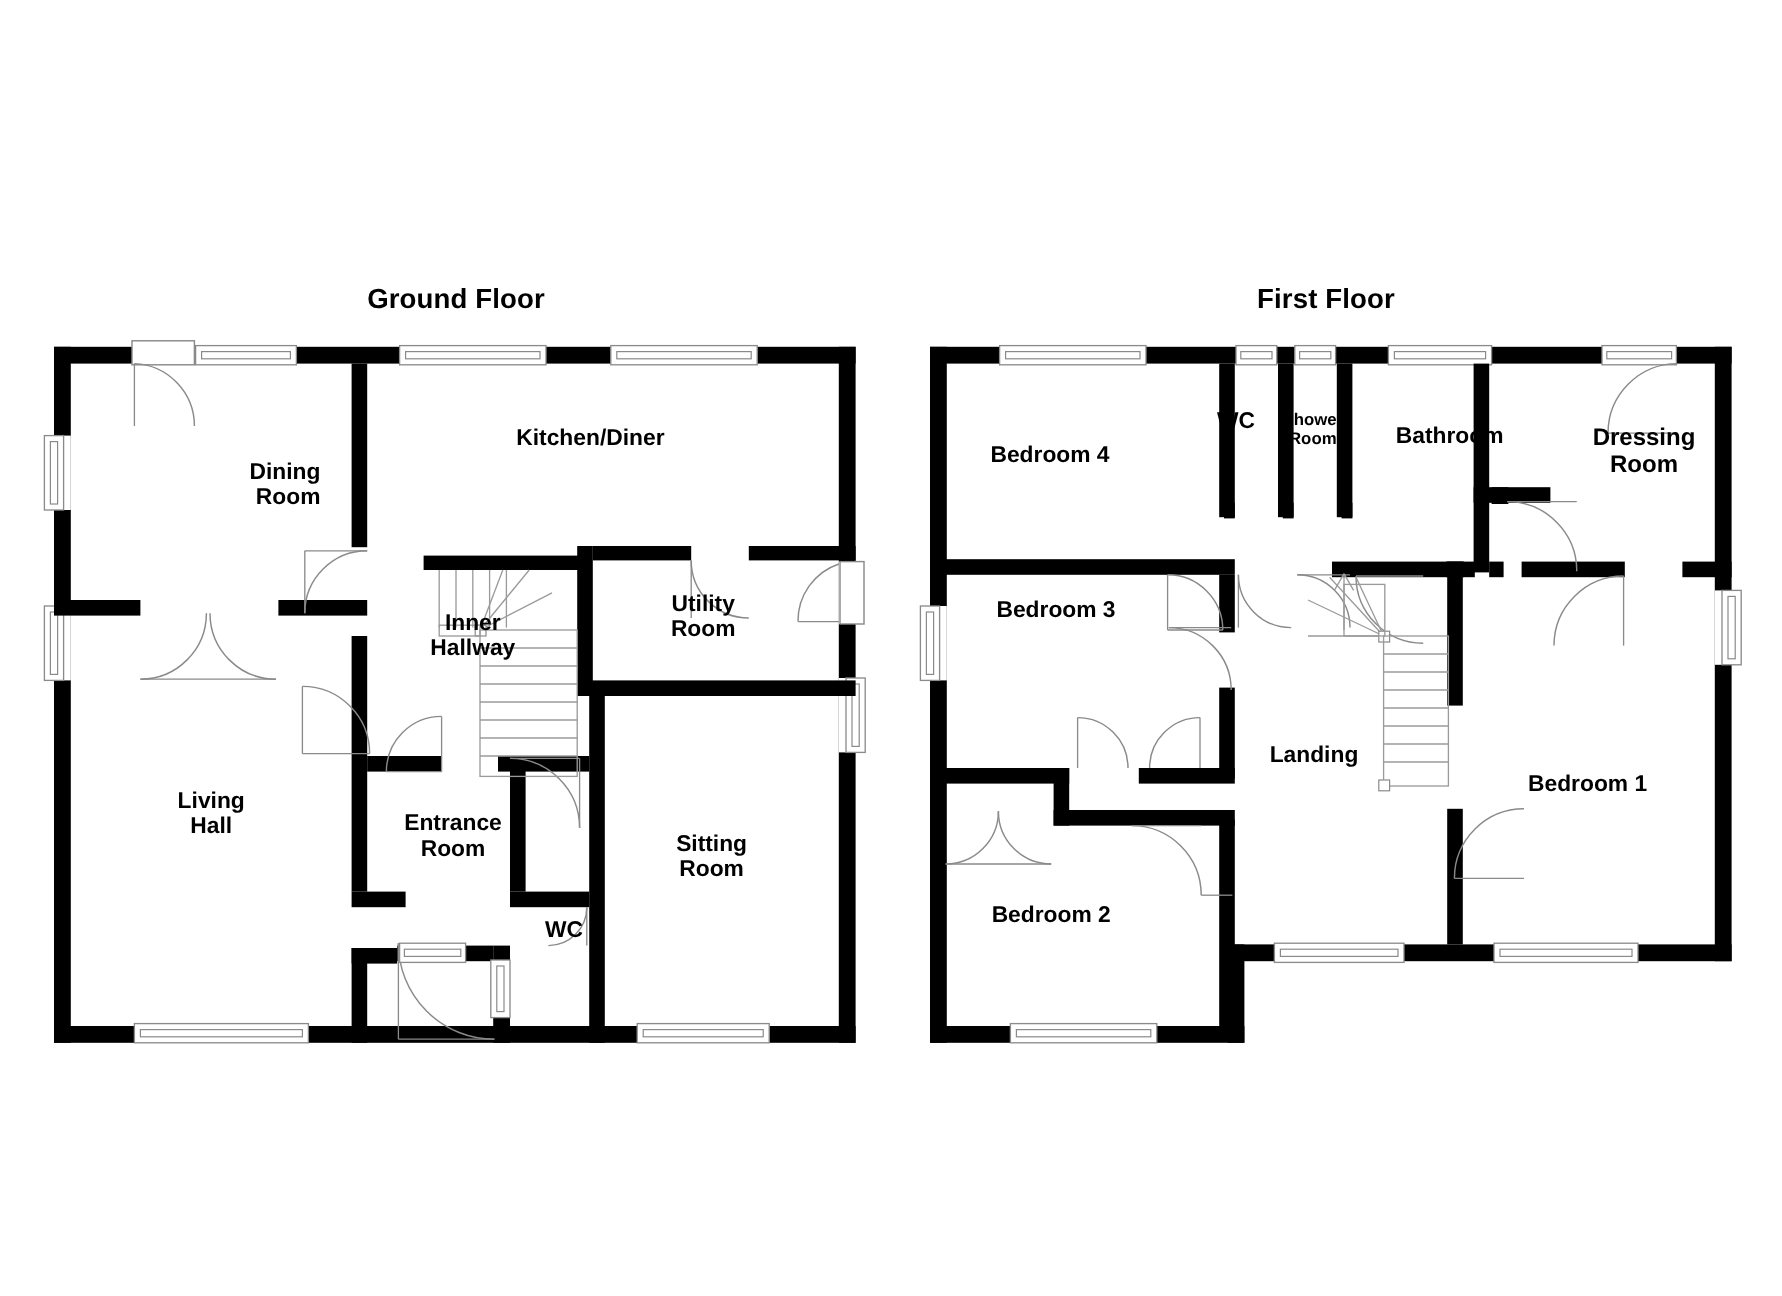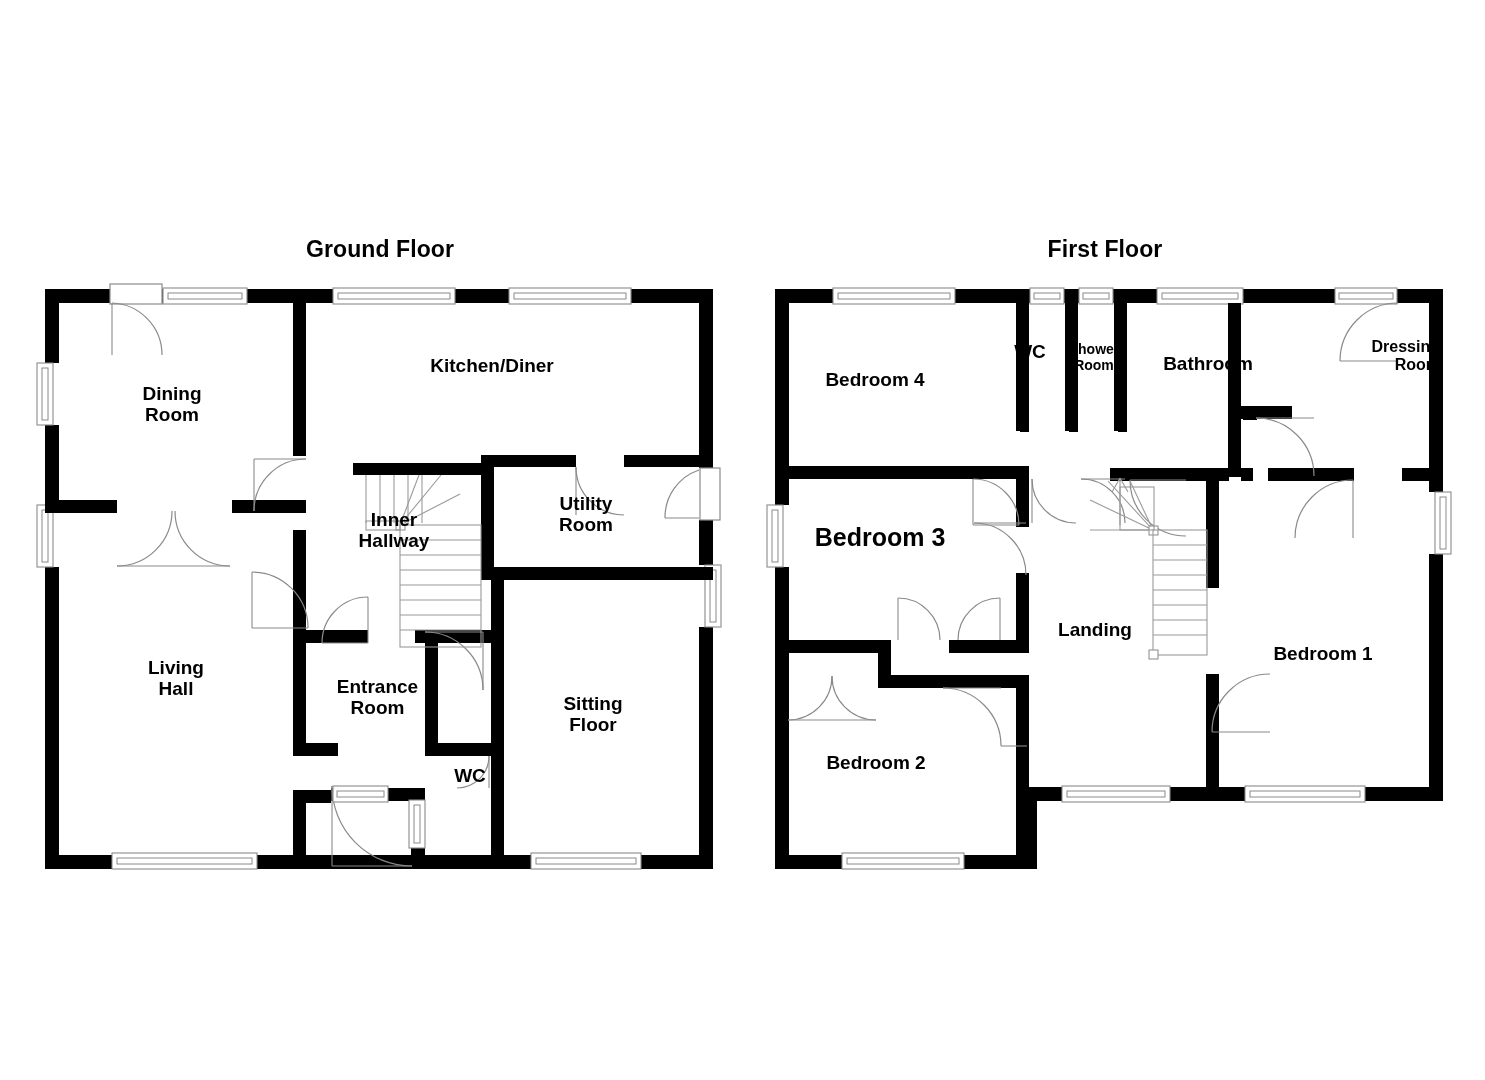--- a/index.html
+++ b/index.html
@@ -428,40 +428,40 @@
         <line class="stairline" x1="1153" y1="590" x2="1207" y2="590"></line>
         <line class="stairline" x1="1153" y1="605" x2="1207" y2="605"></line>
         <line class="stairline" x1="1153" y1="620" x2="1207" y2="620"></line>
         <line class="stairline" x1="1153" y1="635" x2="1207" y2="635"></line>
         <rect class="winbar" x="1149" y="650" width="9" height="9"></rect>
         <rect class="stairline" x="1120" y="487" width="34" height="43"></rect>
       </g>
     </g>
   </svg>
 
-  <div class="room-label" style="left:77px;  top:383px;  width:190px; font-size:19px;">Dining
+  <div class="room-label" style="left:77px;  top:383px;  width:190px; font-size:19px;text-align:right;">Dining
 Room</div>
   <div class="room-label" style="left:422px; top:355px; width:140px; font-size:19px;">Kitchen/Diner</div>
   <div class="room-label" style="left:334px; top:509px; width:120px; font-size:19px;">Inner
 Hallway</div>
   <div class="room-label" style="left:531px; top:493px; width:110px; font-size:19px;">Utility
 Room</div>
   <div class="room-label" style="left:86px;  top:657px; width:180px; font-size:19px;">Living
 Hall</div>
   <div class="room-label" style="left:305px; top:676px; width:145px; font-size:19px;">Entrance
 Room</div>
   <div class="room-label" style="left:420px; top:765px; width:100px; font-size:19px;">WC</div>
   <div class="room-label" style="left:533px; top:693px; width:120px; font-size:19px;">Sitting
-Floor</div>
+Room</div>
 
   <div class="room-label" style="left:795px;  top:369px; width:160px; font-size:19px;">Bedroom 4</div>
   <div class="room-label" style="left:1000px; top:341px; width:60px;  font-size:19px;">WC</div>
   <div class="room-label" style="left:1058px; top:342px; width:72px;  font-size:14px;">Shower
 Room</div>
   <div class="room-label" style="left:1128px; top:353px; width:160px; font-size:19px;">Bathroom</div>
-  <div class="room-label" style="left:1300px; top:338px; width:140px; font-size:16px;text-align:right;">Dressing
-Room</div>
-  <div class="room-label" style="left:800px;  top:523px; width:160px; font-size:25px;">Bedroom 3</div>
+  <div class="room-label" style="left:1300px; top:354px; width:140px; font-size:20px;">Dressing
+Room</div>
+  <div class="room-label" style="left:800px;  top:498px; width:160px; font-size:19px;">Bedroom 3</div>
   <div class="room-label" style="left:1035px; top:619px; width:120px; font-size:19px;">Landing</div>
   <div class="room-label" style="left:1243px; top:623px; width:160px; font-size:19px;margin-top:20px;">Bedroom 1</div>
   <div class="room-label" style="left:796px;  top:752px; width:160px; font-size:19px;">Bedroom 2</div>
 
 </div>
 
 </body></html>

